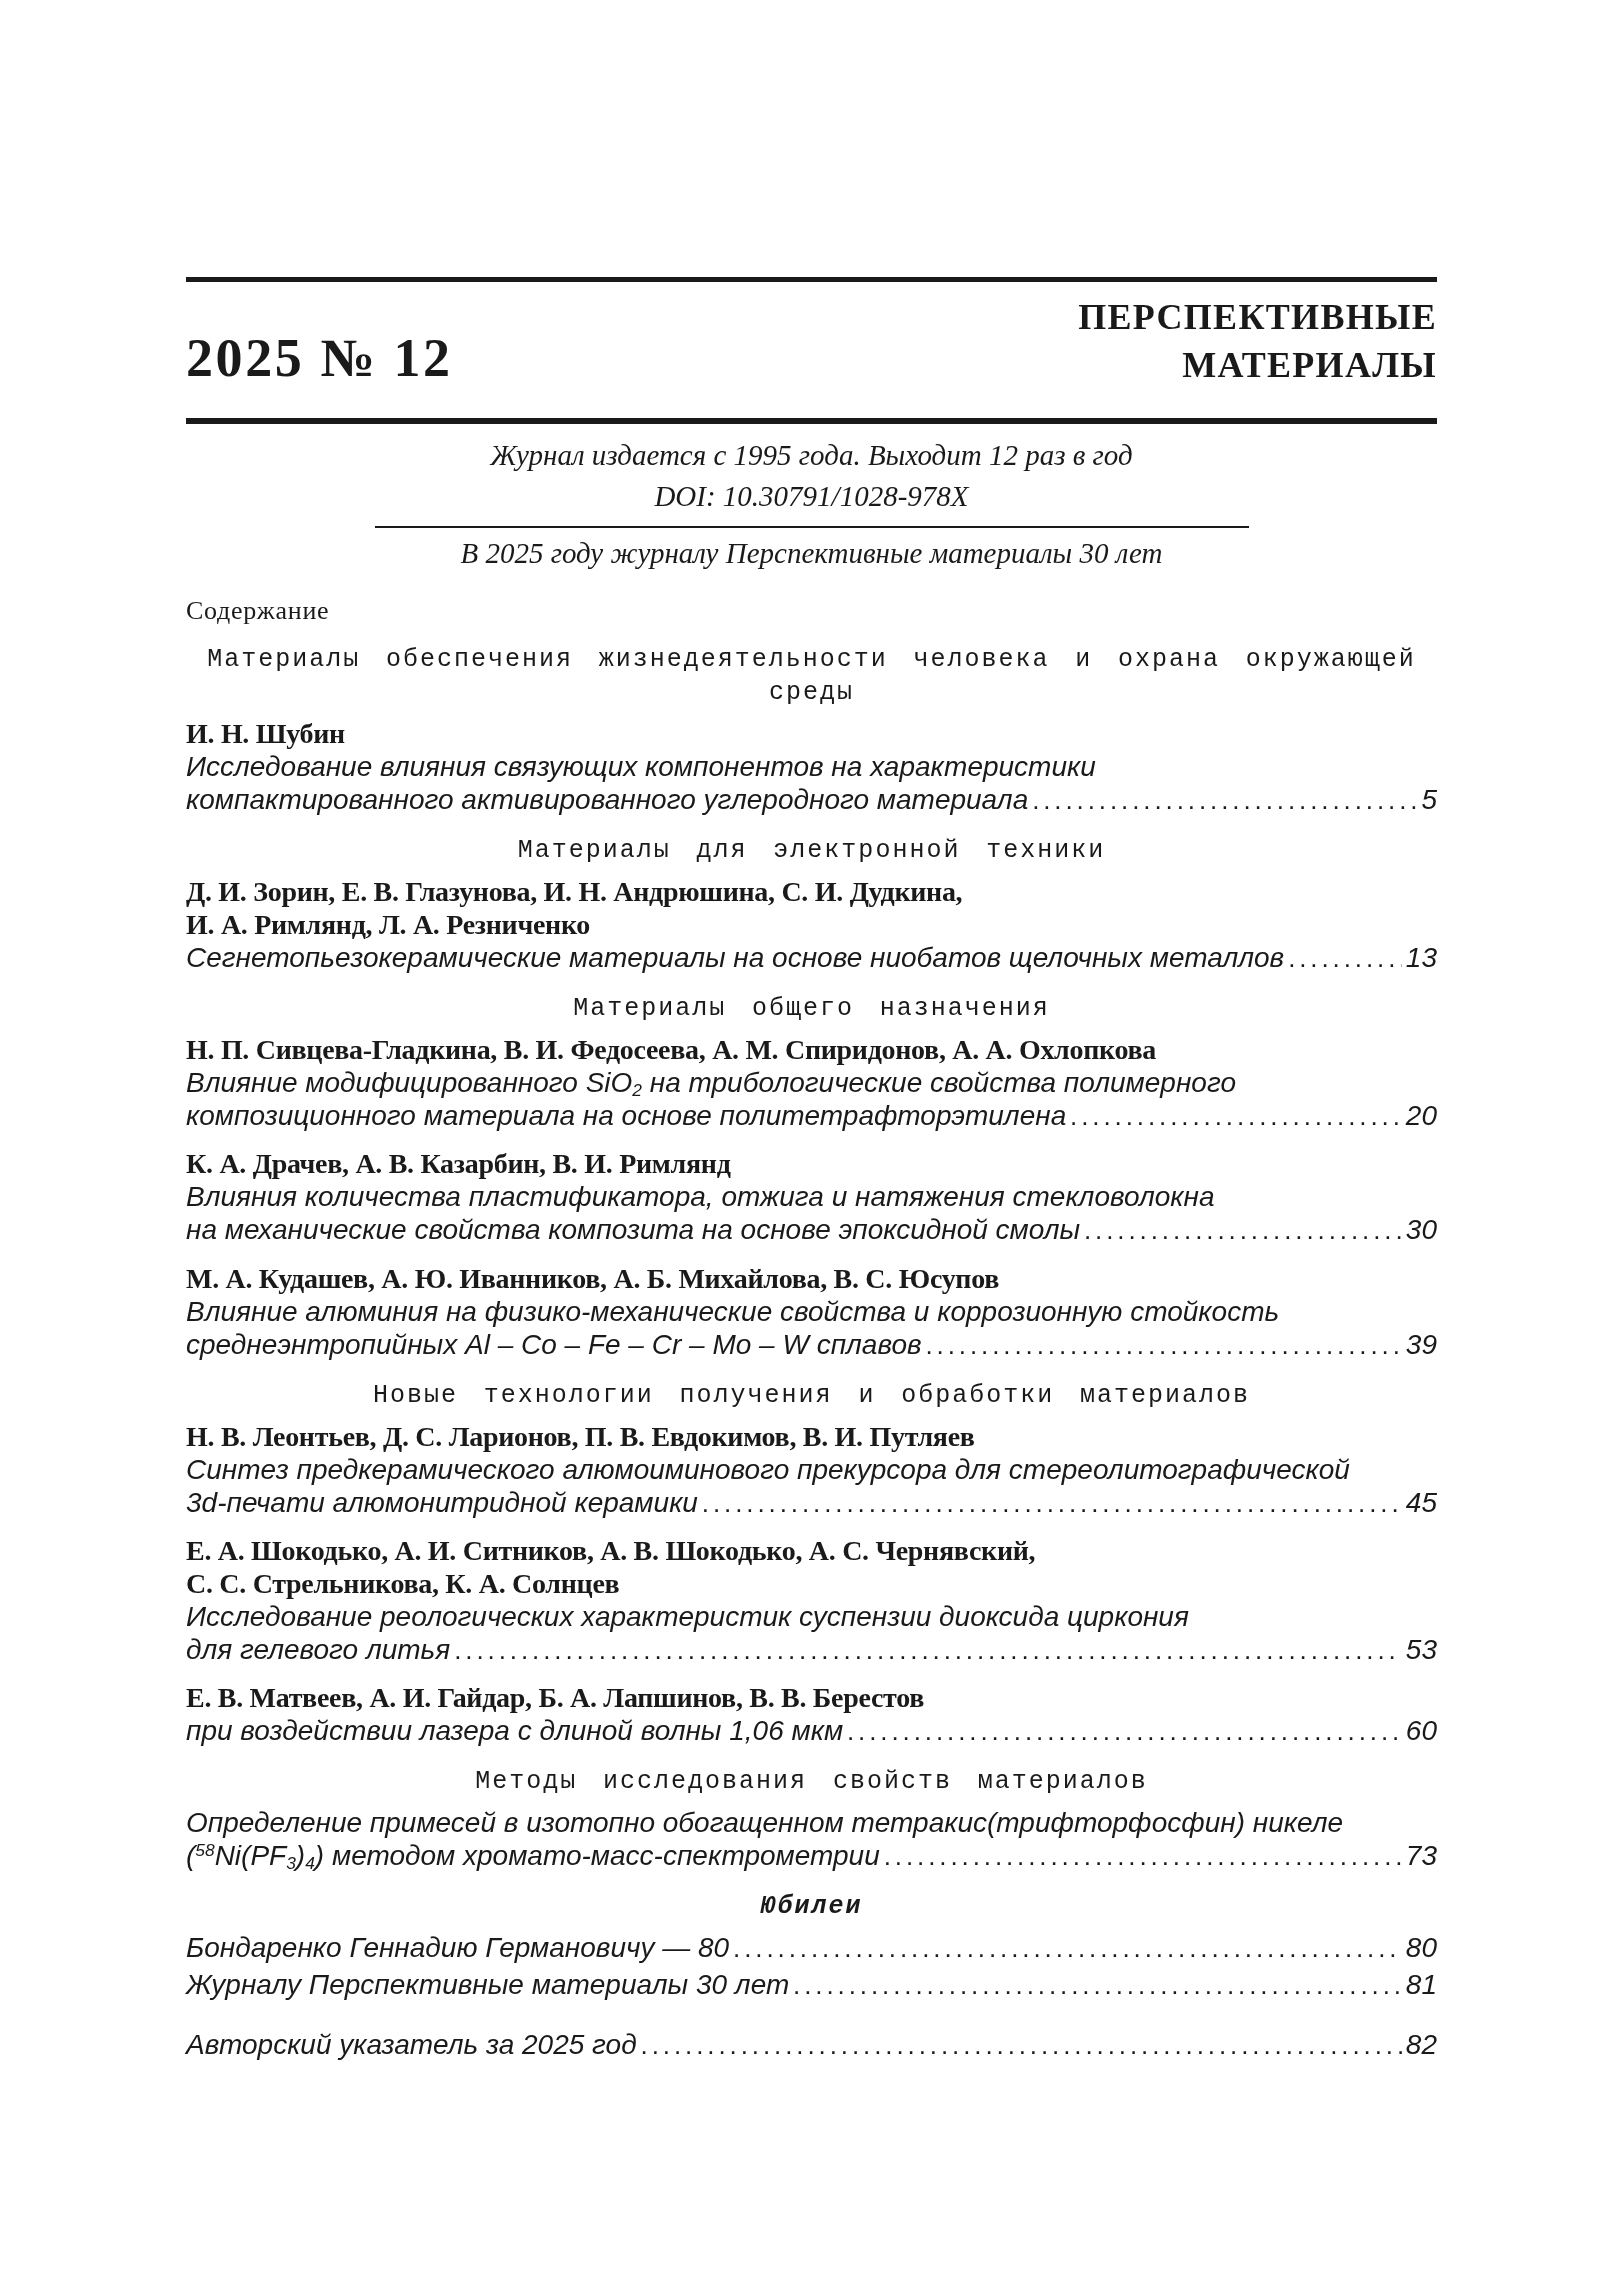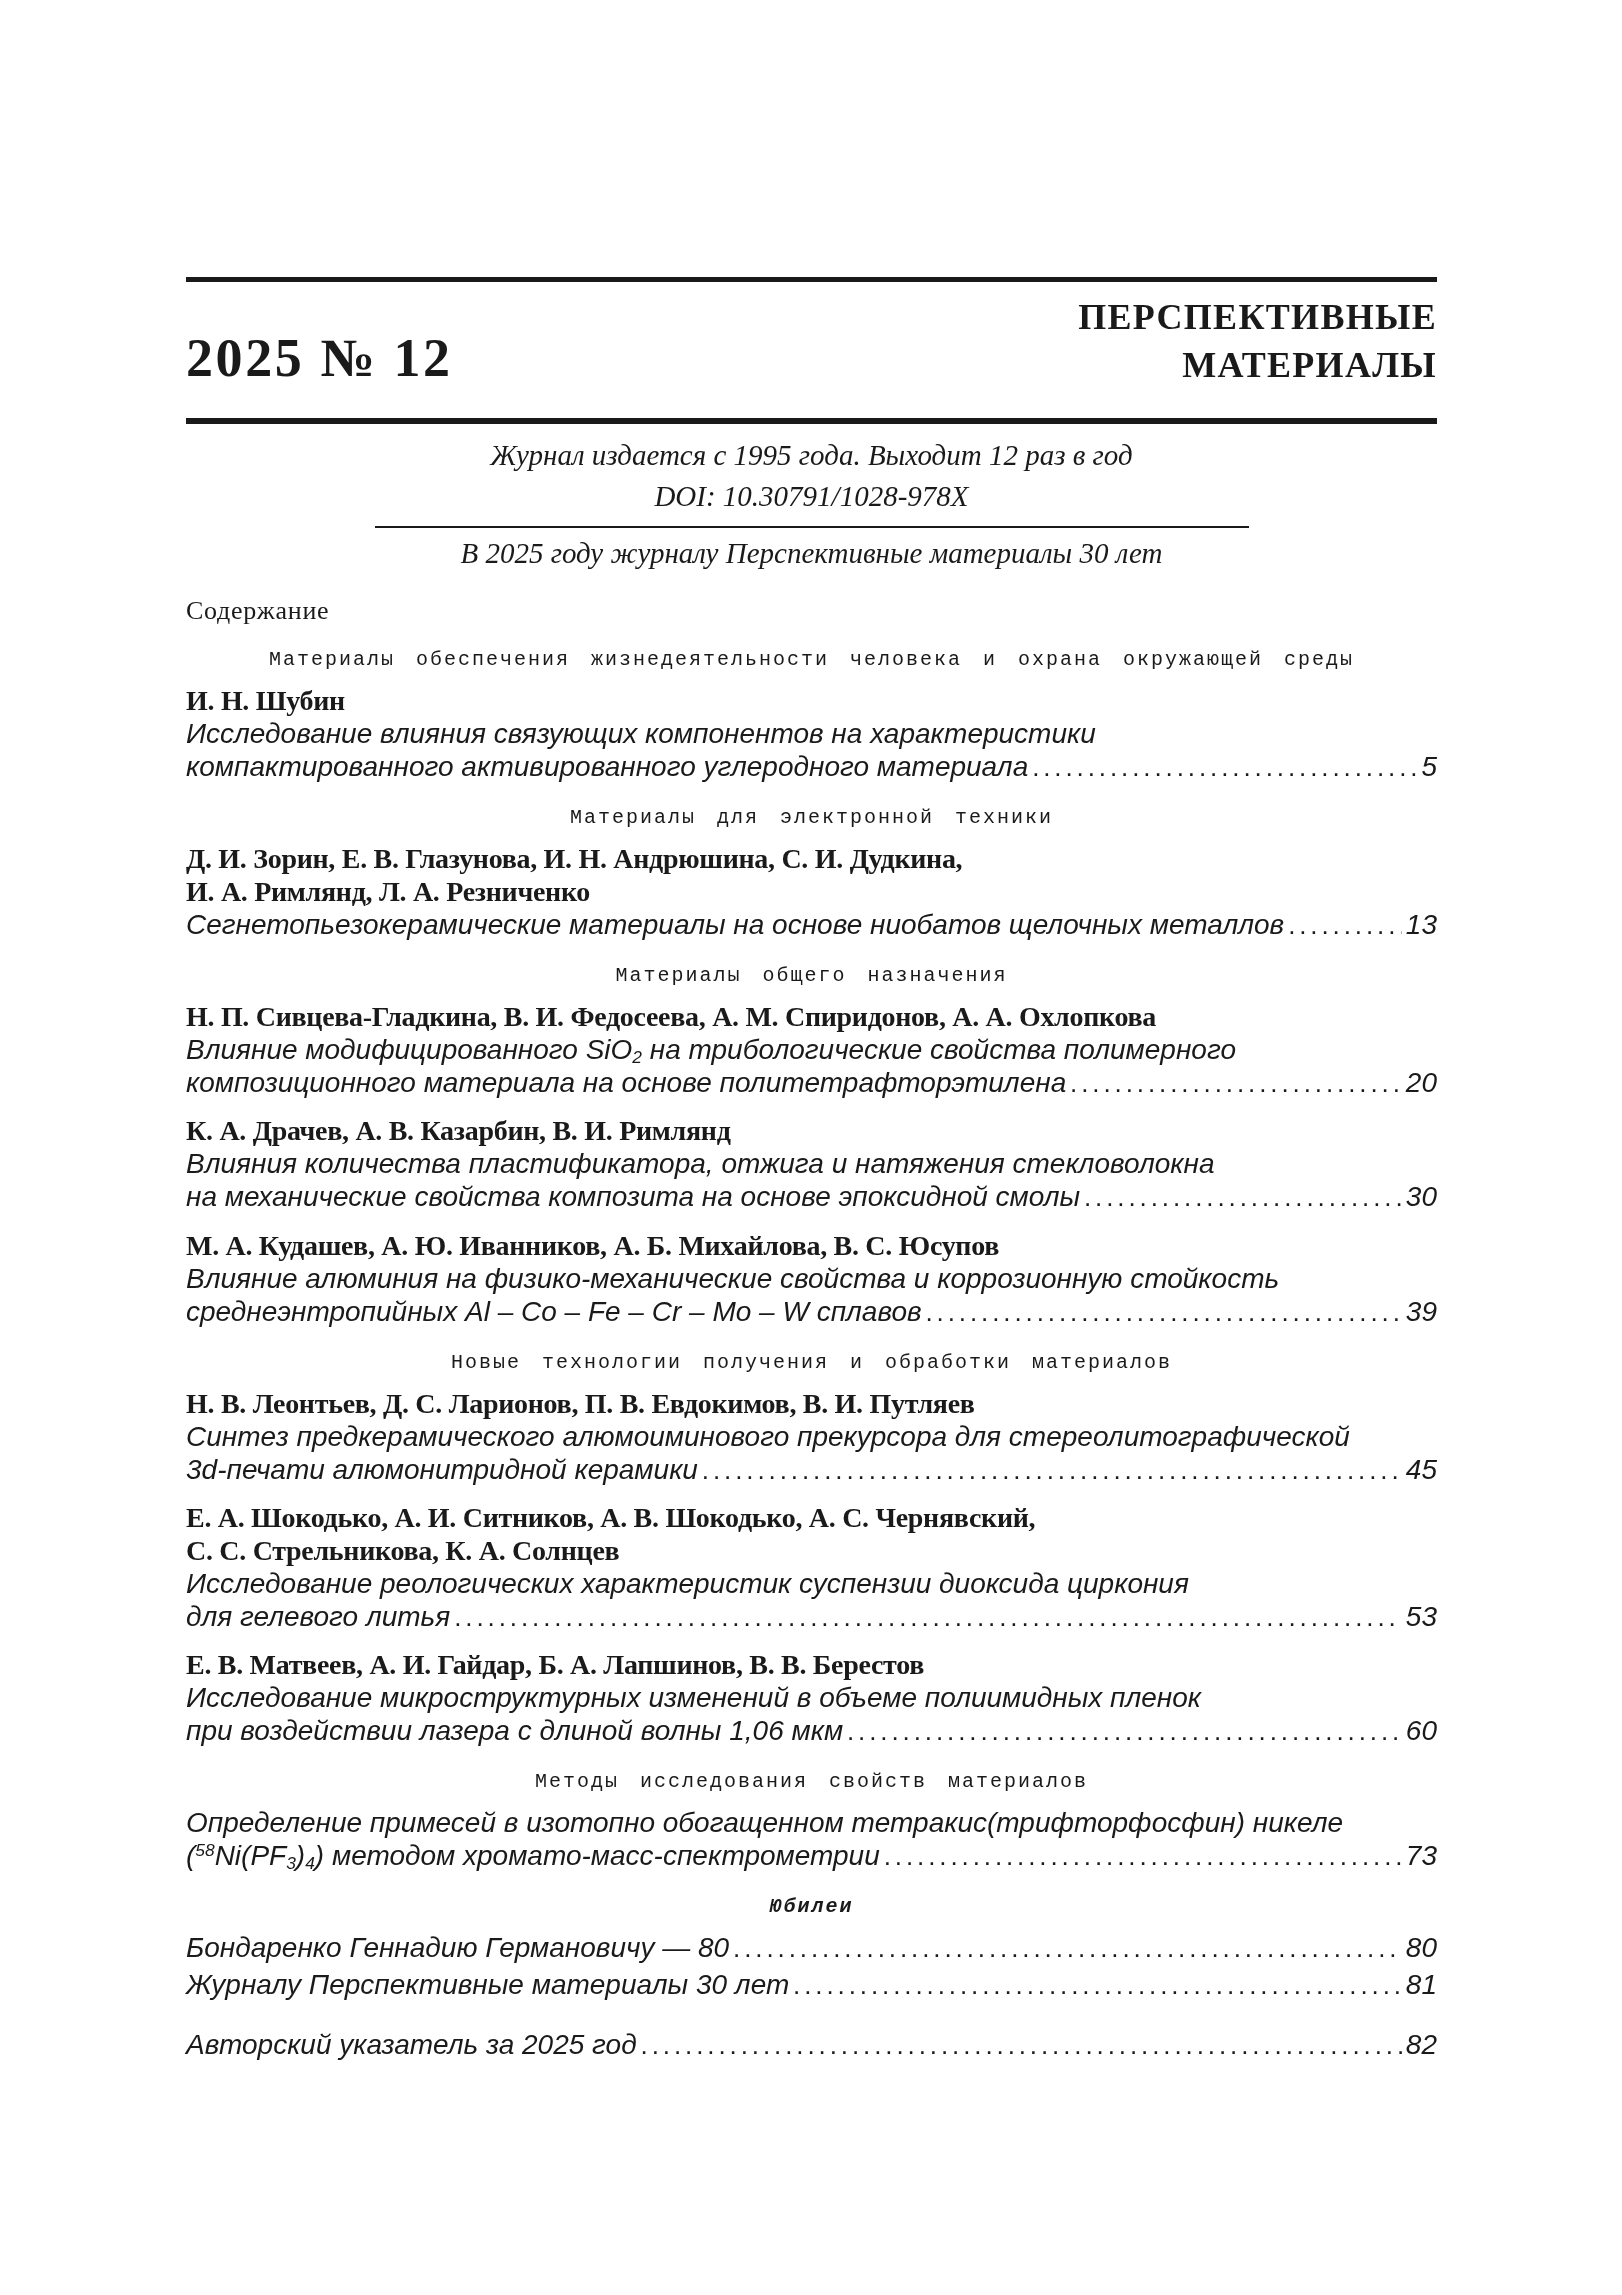--- a/index.html
+++ b/index.html
@@ -46,21 +46,21 @@
     letter-spacing:0.7px;
   }
 
   
   .contents-list{ margin-top:2.6px; }
   .toc-section{ margin:0; }
   .sec-head{
     margin:17px 0 7.9px 0;
     text-align:center;
     font-family:"Liberation Mono", monospace;
-    font-size:20px; line-height:33px;
+    font-size:25px; line-height:33px;
     letter-spacing:2px; word-spacing:0.35em;
   }
   .sec-head.it{ font-style:italic;font-weight:bold; }
   .toc-section.no-heading{ margin-top:26px; }
 
   .entry{ margin:0 0 14.4px 0; }
   .toc-section.tight .entry{ margin-bottom:2.6px; }
 
   .authors{
     font-weight:bold; font-size:28px; line-height:33px;
@@ -181,21 +181,20 @@
           <div class="authors">С. С. Стрельникова, К. А. Солнцев</div>
           <div class="title-line">Исследование реологических характеристик суспензии диоксида циркония</div>
           <div class="title-line leader-line">
             <span class="tseg">для гелевого литья</span>
             <span class="dots"></span>
             <span class="pg">53</span>
           </div>
         </div>
         <div class="entry">
           <div class="authors">Е. В. Матвеев, А. И. Гайдар, Б. А. Лапшинов, В. В. Берестов</div>
-          <div class="title-line">Исследование микроструктурных изменений в объеме полиимидных пленок</div>
           <div class="title-line leader-line">
             <span class="tseg">при воздействии лазера с длиной волны 1,06 мкм</span>
             <span class="dots"></span>
             <span class="pg">60</span>
           </div>
         </div>
       </section>
       <section class="toc-section">
         <div class="sec-head">Методы исследования свойств материалов</div>
         <div class="entry">

